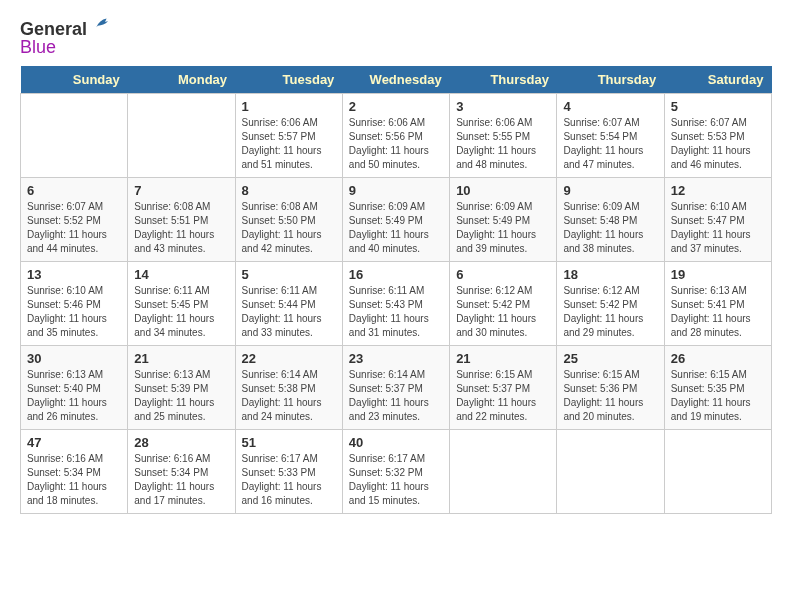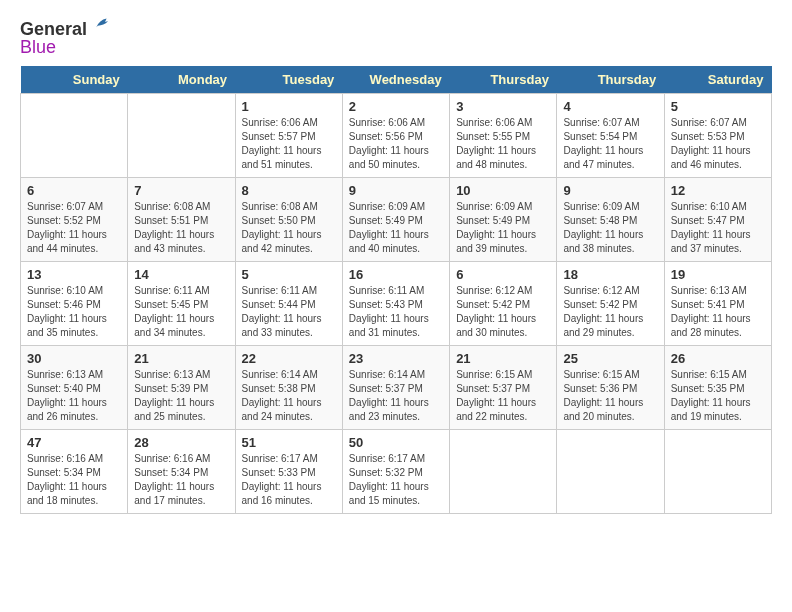--- a/index.html
+++ b/index.html
@@ -297,21 +297,21 @@
 Sunset: 5:34 PM
 Daylight: 11 hours and 17 minutes.</div>
         </td>
         <td>
           <span class="day-number">51</span>
           <div class="day-info" style="white-space: pre-line;">Sunrise: 6:17 AM
 Sunset: 5:33 PM
 Daylight: 11 hours and 16 minutes.</div>
         </td>
         <td>
-          <span class="day-number">50</span>
+          <span class="day-number">40</span>
           <div class="day-info" style="white-space: pre-line;">Sunrise: 6:17 AM
 Sunset: 5:32 PM
 Daylight: 11 hours and 15 minutes.</div>
         </td>
         <td class="empty-cell"></td>
         <td class="empty-cell"></td>
         <td class="empty-cell"></td>
       </tr>
     </tbody>
 </table>

